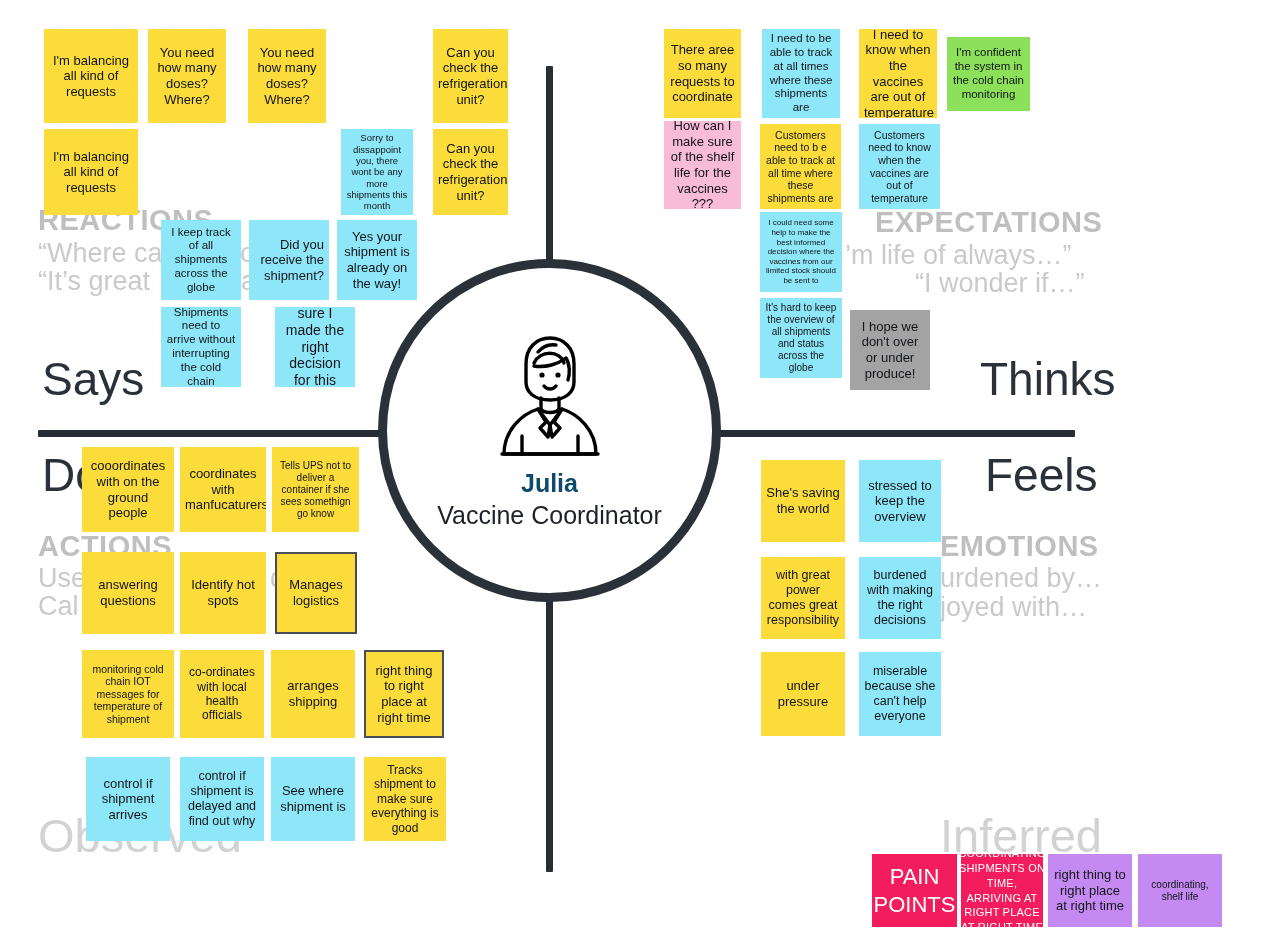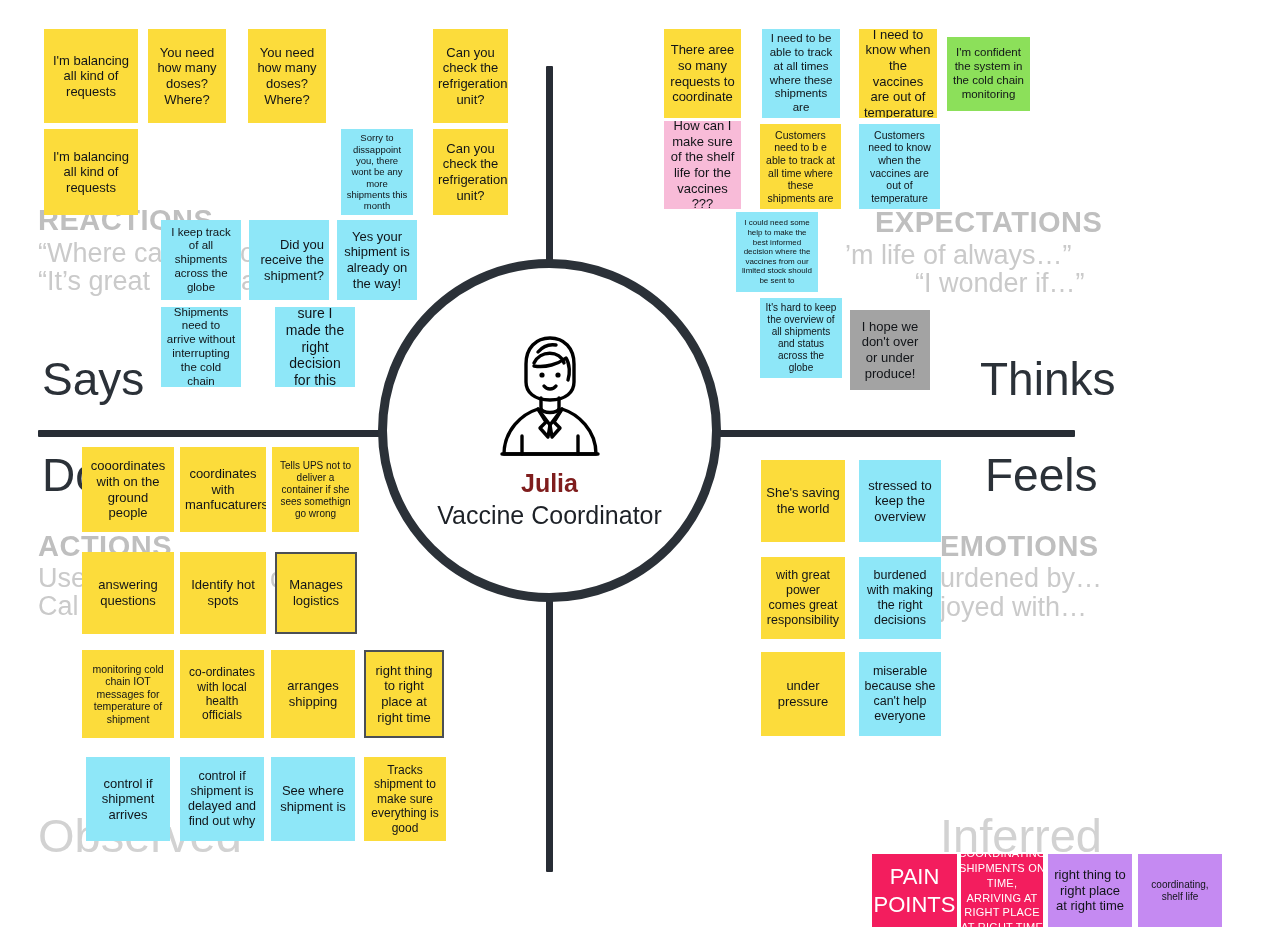--- a/index.html
+++ b/index.html
@@ -84,21 +84,21 @@
     justify-content: center;
   }
   #persona .avatar {
     width: 120px;
     height: 132px;
     margin-bottom: 6px;
   }
   #persona .p-name {
     font-size: 25px;
     font-weight: bold;
-    color: #7f1d1d;
+    color: #0c4a6e;
     line-height: 1.25;
   }
   #persona .p-role {
     font-size: 25px;
     color: #1d2127;
     line-height: 1.3;
   }
 
   
   .note {
@@ -223,39 +223,39 @@
       </div>
       <div class="note" style="left: 664px; top: 121px; width: 77px; height: 88px; background: rgb(248, 187, 216); font-size: 13px;">
         <span class="txt">How can I make sure of the shelf life for the vaccines ???</span>
       </div>
       <div class="note" style="left: 760px; top: 124px; width: 81px; height: 85px; background: rgb(252, 220, 59); font-size: 10.5px;">
         <span class="txt">Customers need to b e able to track at all time where these shipments are</span>
       </div>
       <div class="note" style="left: 859px; top: 124px; width: 81px; height: 85px; background: rgb(142, 231, 248); font-size: 10.5px;">
         <span class="txt">Customers need to know when the vaccines are out of temperature</span>
       </div>
-      <div class="note" style="left: 736px; top: 212px; width: 82px; height: 80px; background: rgb(142, 231, 248); font-size: 8px;">
+      <div class="note" style="left: 760px; top: 212px; width: 82px; height: 80px; background: rgb(142, 231, 248); font-size: 8px;">
         <span class="txt">I could need some help to make the best informed decision where the vaccines from our limited stock should be sent to</span>
       </div>
       <div class="note" style="left: 760px; top: 298px; width: 82px; height: 80px; background: rgb(142, 231, 248); font-size: 10px;">
         <span class="txt">It's hard to keep the overview of all shipments and status across the globe</span>
       </div>
       <div class="note" style="left: 850px; top: 310px; width: 80px; height: 80px; background: #a3a3a3; font-size: 13px;">
         <span class="txt">I hope we don't over or under produce!</span>
       </div>
     </div>
   <div id="notes-does">
       <div class="note" style="left: 82px; top: 447px; width: 92px; height: 85px; background: rgb(252, 220, 59); font-size: 13px;">
         <span class="txt">cooordinates with on the ground people</span>
       </div>
       <div class="note" style="left: 180px; top: 447px; width: 86px; height: 85px; background: rgb(252, 220, 59); font-size: 13px;">
         <span class="txt">coordinates with manfucaturers</span>
       </div>
       <div class="note" style="left: 272px; top: 447px; width: 87px; height: 85px; background: rgb(252, 220, 59); font-size: 10px;">
-        <span class="txt">Tells UPS not to deliver a container if she sees somethign go wrong</span>
+        <span class="txt">Tells UPS not to deliver a container if she sees somethign go know</span>
       </div>
       <div class="note" style="left: 82px; top: 552px; width: 92px; height: 82px; background: rgb(252, 220, 59); font-size: 13px;">
         <span class="txt">answering questions</span>
       </div>
       <div class="note" style="left: 180px; top: 552px; width: 86px; height: 82px; background: rgb(252, 220, 59); font-size: 13px;">
         <span class="txt">Identify hot spots</span>
       </div>
       <div class="note sel" style="left: 275px; top: 552px; width: 82px; height: 82px; background: rgb(252, 220, 59); font-size: 13px;">
         <span class="txt">Manages logistics</span>
       </div>

